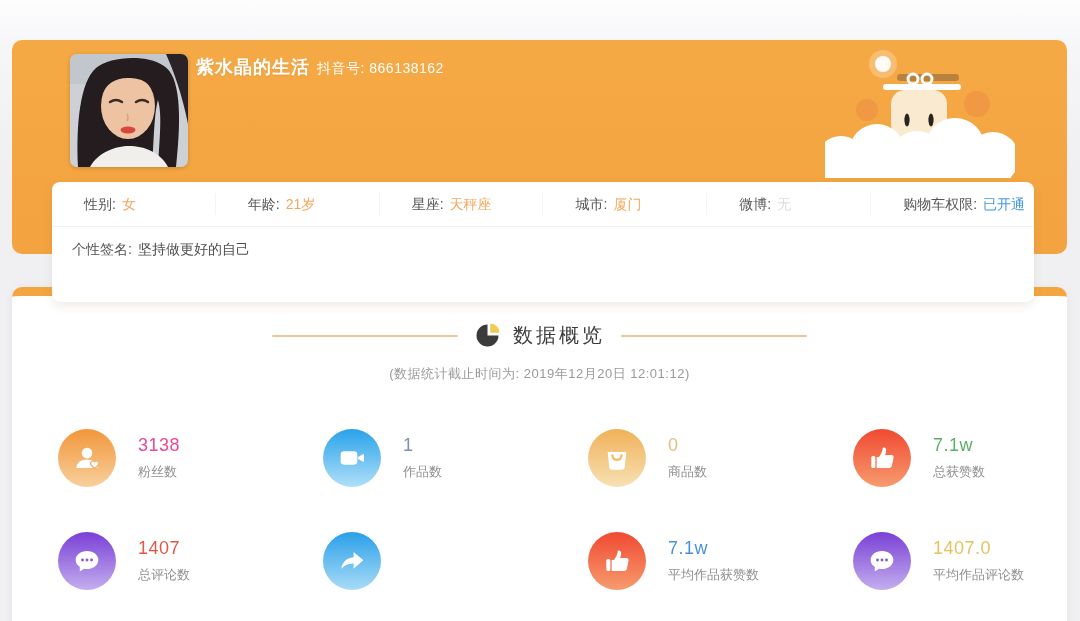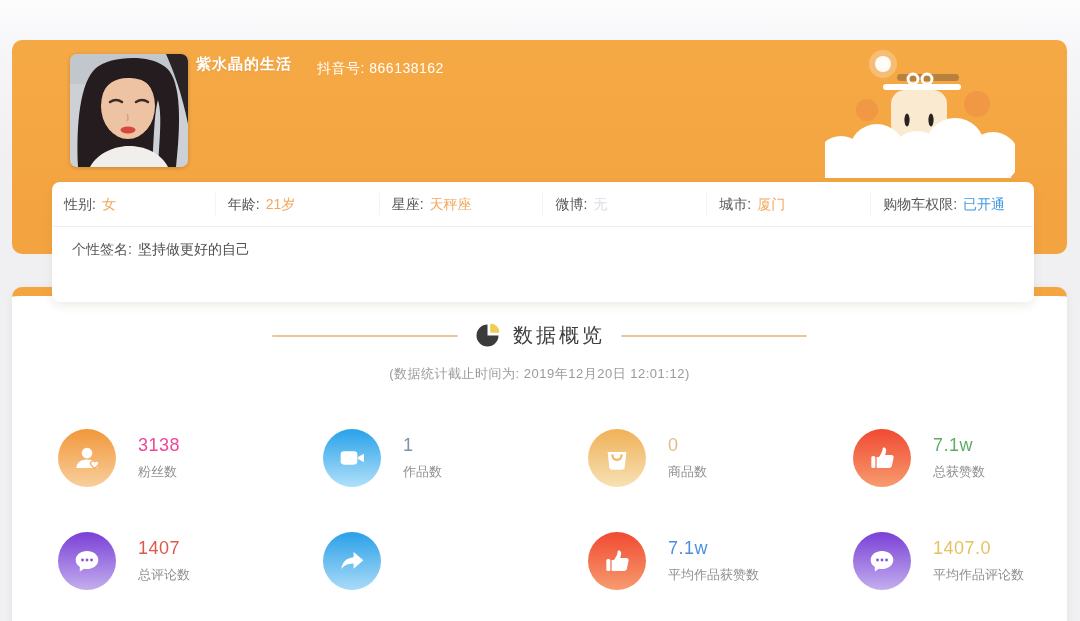--- a/index.html
+++ b/index.html
@@ -17,41 +17,41 @@
     background:linear-gradient(180deg,#f5a945 0%,#f3a340 100%);
     border-radius:10px;
   }
   .avatar {
     position:absolute; left:58px; top:14px; width:118px; height:113px;
     border-radius:7px; overflow:hidden; z-index:3;
     box-shadow:0 1px 4px rgba(0,0,0,.18);
   }
   .profile-name {
     position:absolute; left:184px; top:15px; color:#fff;
-    font-size:15px; font-weight:bold; letter-spacing:1px; z-index:3;
+    font-size:18px; font-weight:bold; letter-spacing:1px; z-index:3;
     text-shadow:0 1px 2px rgba(0,0,0,.08);
   }
   .profile-id {
     position:absolute; left:305px; top:20px; color:#fff;
     font-size:14px; letter-spacing:.5px; z-index:3;
   }
 
   
   .scene { position:absolute; right:52px; top:8px; width:190px; height:130px; z-index:1; }
 
   
   .info-box {
     position:absolute; left:40px; top:142px; width:982px; height:120px;
     background:#fff; border-radius:8px; z-index:2;
     box-shadow:0 4px 10px rgba(120,80,20,.10);
     font-size:14px;
   }
   .info-row { display:flex; height:44px; align-items:center; }
   .info-cell {
-    flex:1; padding-left:12px; white-space:nowrap;
+    flex:1; padding-left:32px; white-space:nowrap;
     border-right:1px solid #f4f4f4; height:22px; line-height:22px;
   }
   .info-cell:last-child { border-right:none; }
   .info-label { color:#555; }
   .info-value { margin-left:6px; }
   .info-divider { height:1px; background:#f0f0f0; margin:0 1px; }
   .signature-row { padding:14px 0 0 20px; color:#555; }
   .signature-value { margin-left:6px; color:#4e4e4e; }
 
   
@@ -154,24 +154,24 @@
         <div class="info-cell">
           <span class="info-label">性别:</span><span class="info-value" style="color: rgb(242, 167, 92);">女</span>
         </div>
         <div class="info-cell">
           <span class="info-label">年龄:</span><span class="info-value" style="color: rgb(242, 167, 92);">21岁</span>
         </div>
         <div class="info-cell">
           <span class="info-label">星座:</span><span class="info-value" style="color: rgb(242, 167, 92);">天秤座</span>
         </div>
         <div class="info-cell">
+          <span class="info-label">城市:</span><span class="info-value" style="color: rgb(242, 167, 92);">厦门</span>
+        </div>
+        <div class="info-cell">
           <span class="info-label">微博:</span><span class="info-value" style="color: rgb(217, 221, 227);">无</span>
-        </div>
-        <div class="info-cell">
-          <span class="info-label">城市:</span><span class="info-value" style="color: rgb(242, 167, 92);">厦门</span>
         </div>
         <div class="info-cell">
           <span class="info-label">购物车权限:</span><span class="info-value" style="color: rgb(69, 150, 224);">已开通</span>
         </div>
       </div>
       <div class="info-divider"></div>
       <div class="signature-row">
         <span class="info-label">个性签名:</span><span class="signature-value">坚持做更好的自己</span>
       </div>
     </div>

